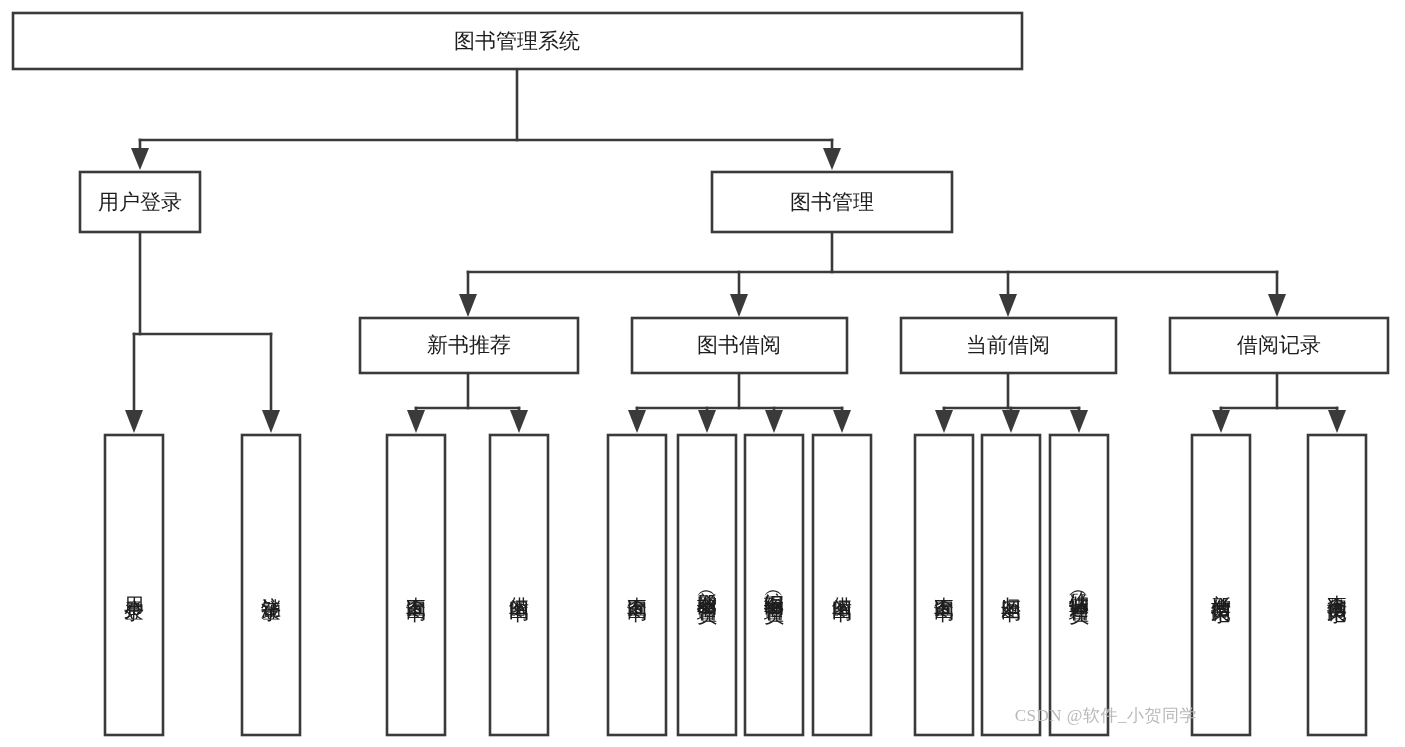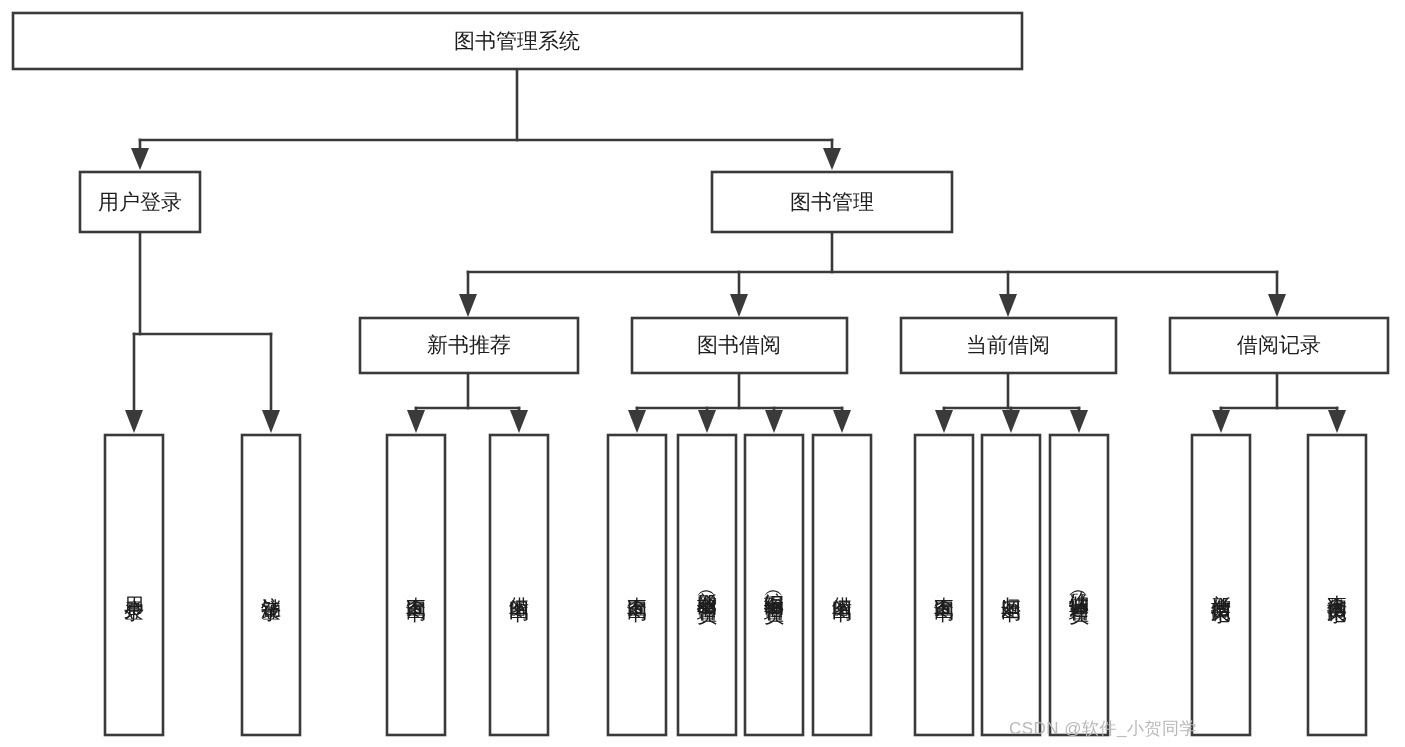--- a/index.html
+++ b/index.html
@@ -61,22 +61,22 @@
     display: flex;
     align-items: center;
     justify-content: center;
     text-align: center;
     white-space: nowrap;
     pointer-events: none;
   }
   .watermark {
     position: absolute;
     right: 8px;
-    bottom: 7px;
-    font-family: Liberation Sans, sans-serif;
+    bottom: 20px;
+    font-family: Liberation Serif, serif;
     font-size: 17px;
     color: #b9b9b9;
     letter-spacing: 0.5px;
     white-space: nowrap;
   }
 </style>
 </head>
 <body>
 
 <div id="diagram-root">

